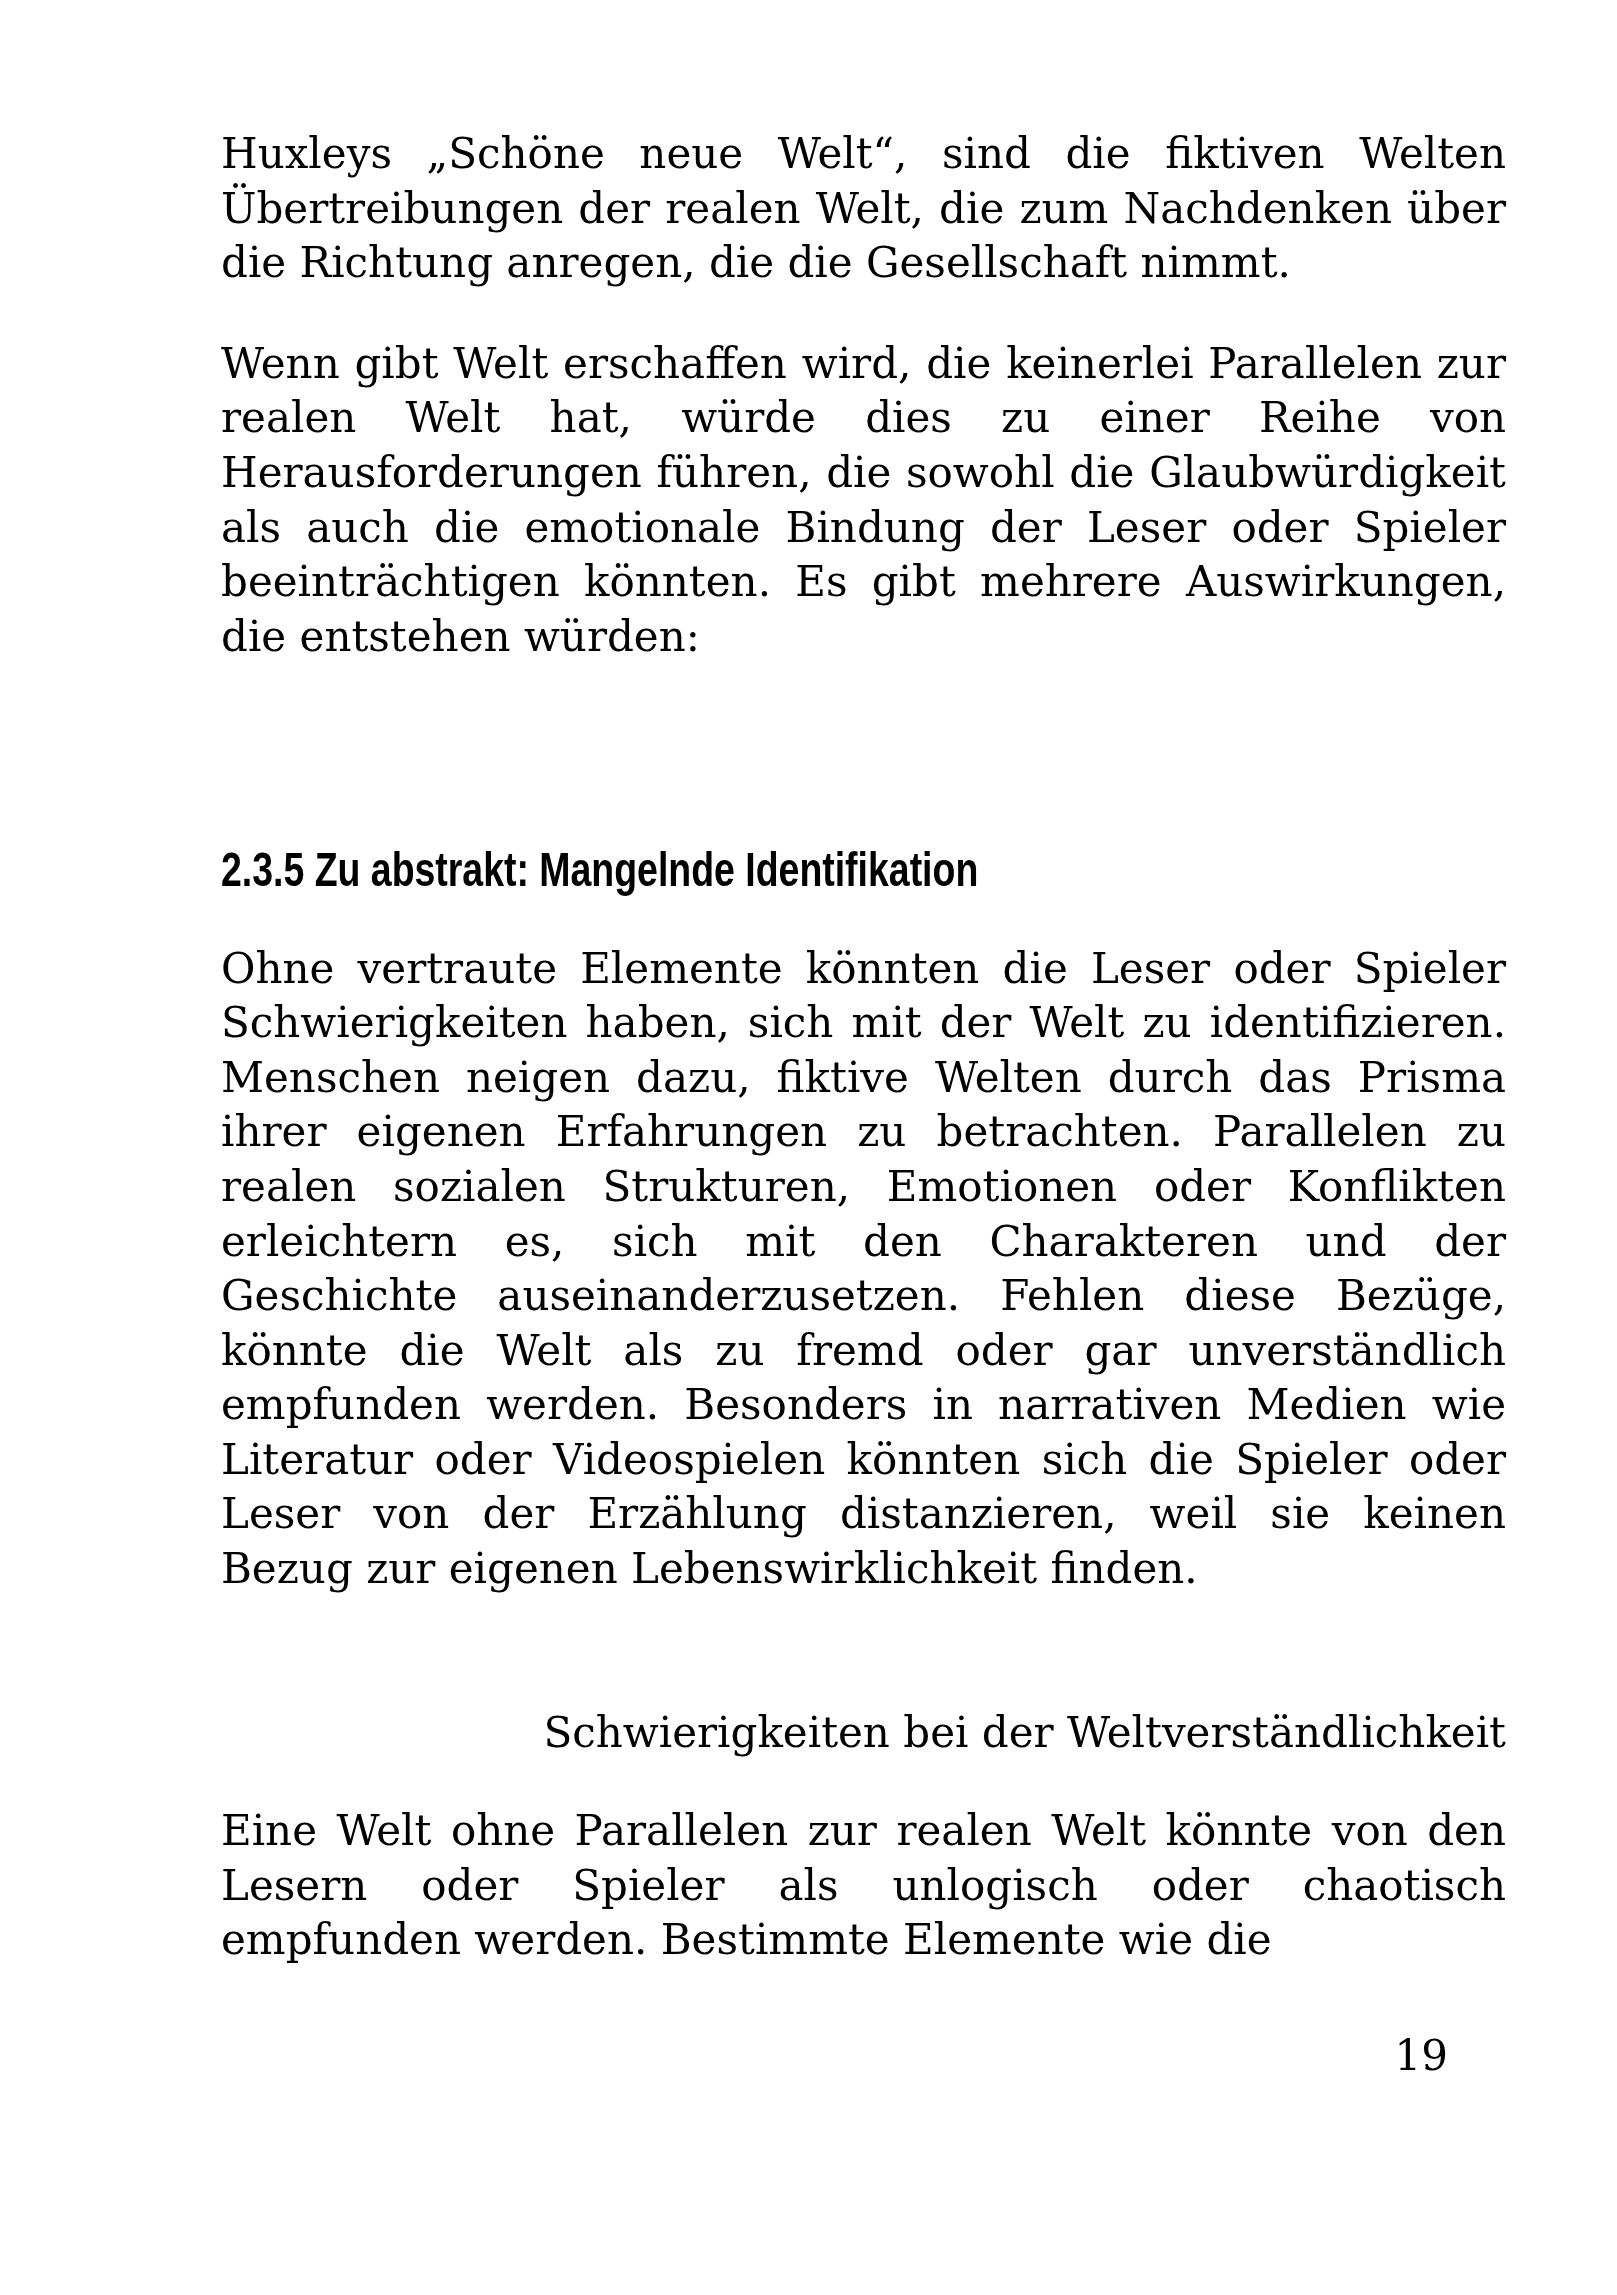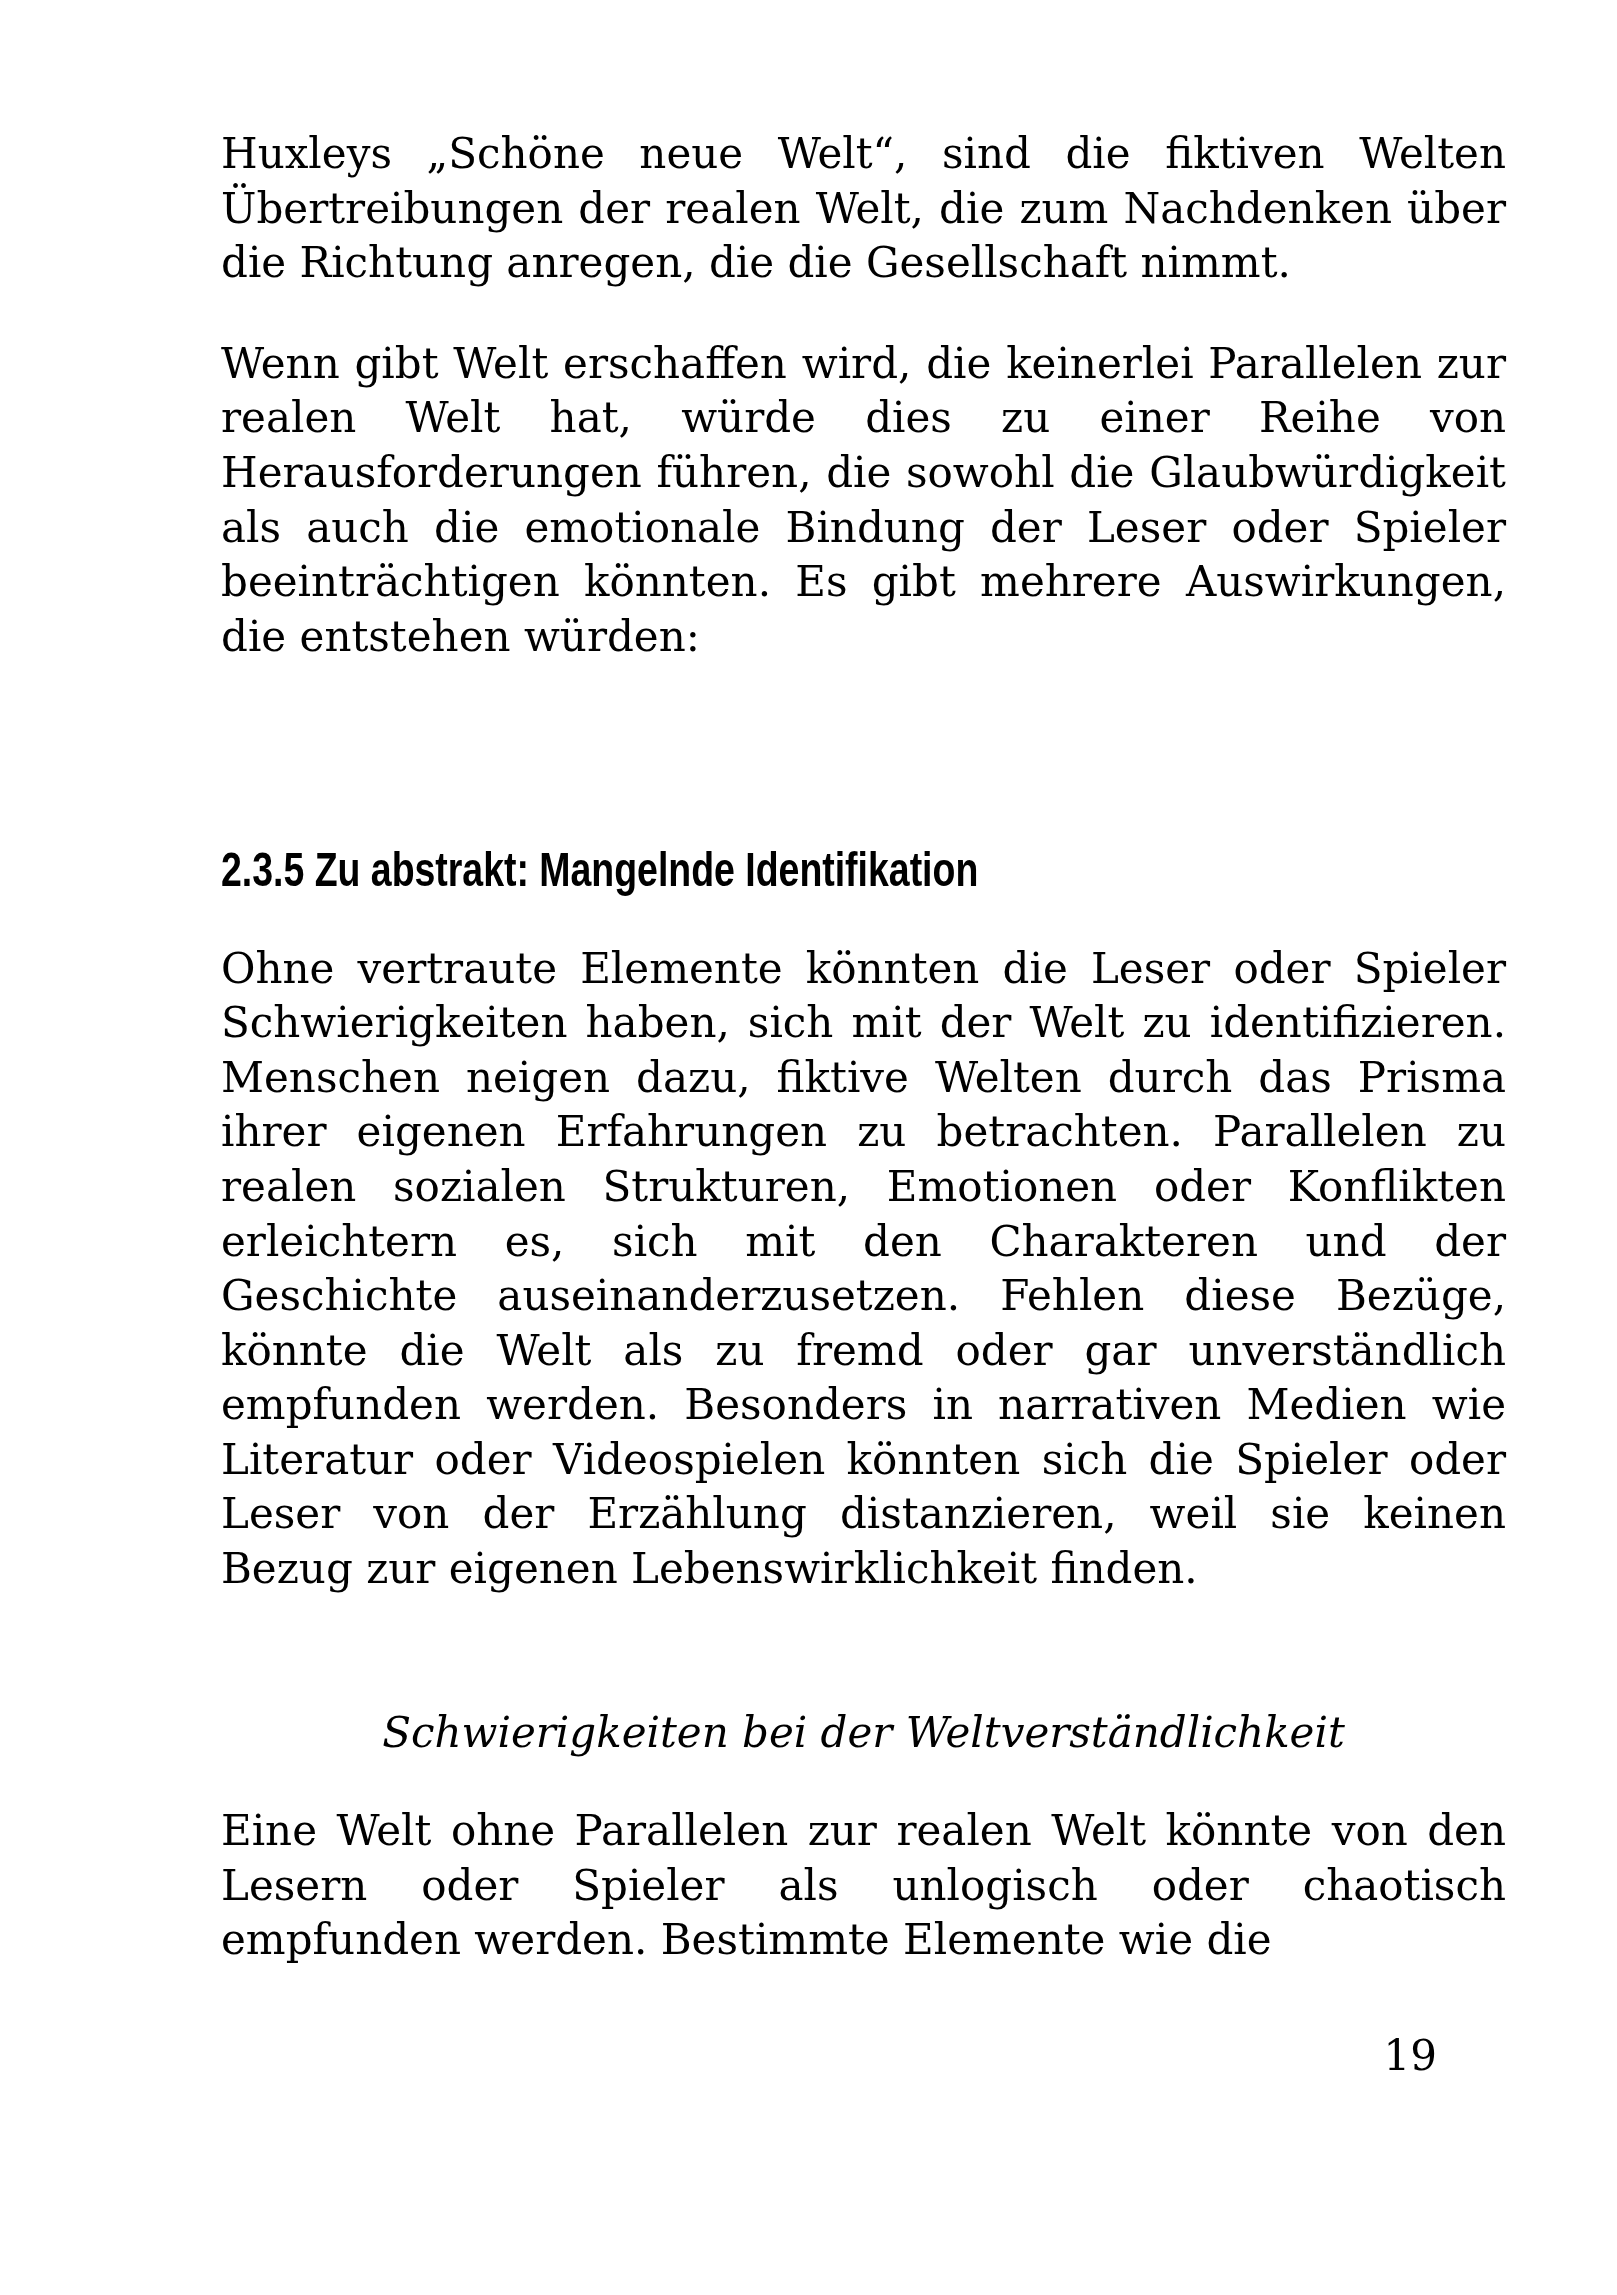--- a/index.html
+++ b/index.html
@@ -34,29 +34,28 @@
     line-height: 1.15;
     margin: 178px 0 44px 0;
     transform: scaleX(0.78);
     transform-origin: left center;
     white-space: nowrap;
     letter-spacing: 0;
   }
   .subheading {
     font-size: 42px;
     line-height: 1.3;
-    text-align: center;
+    text-align: right;
     margin: 109px 0 44px 0;
     font-weight: 400;
-    font-style: italic;
   }
   .page-number {
     position: absolute;
     top: 2029px;
-    right: 181px;
+    right: 170px;
     font-size: 42px;
     line-height: 1.3;
     text-align: right;
   }
 </style>
 </head>
 <body>
 
 <main class="page">
 

